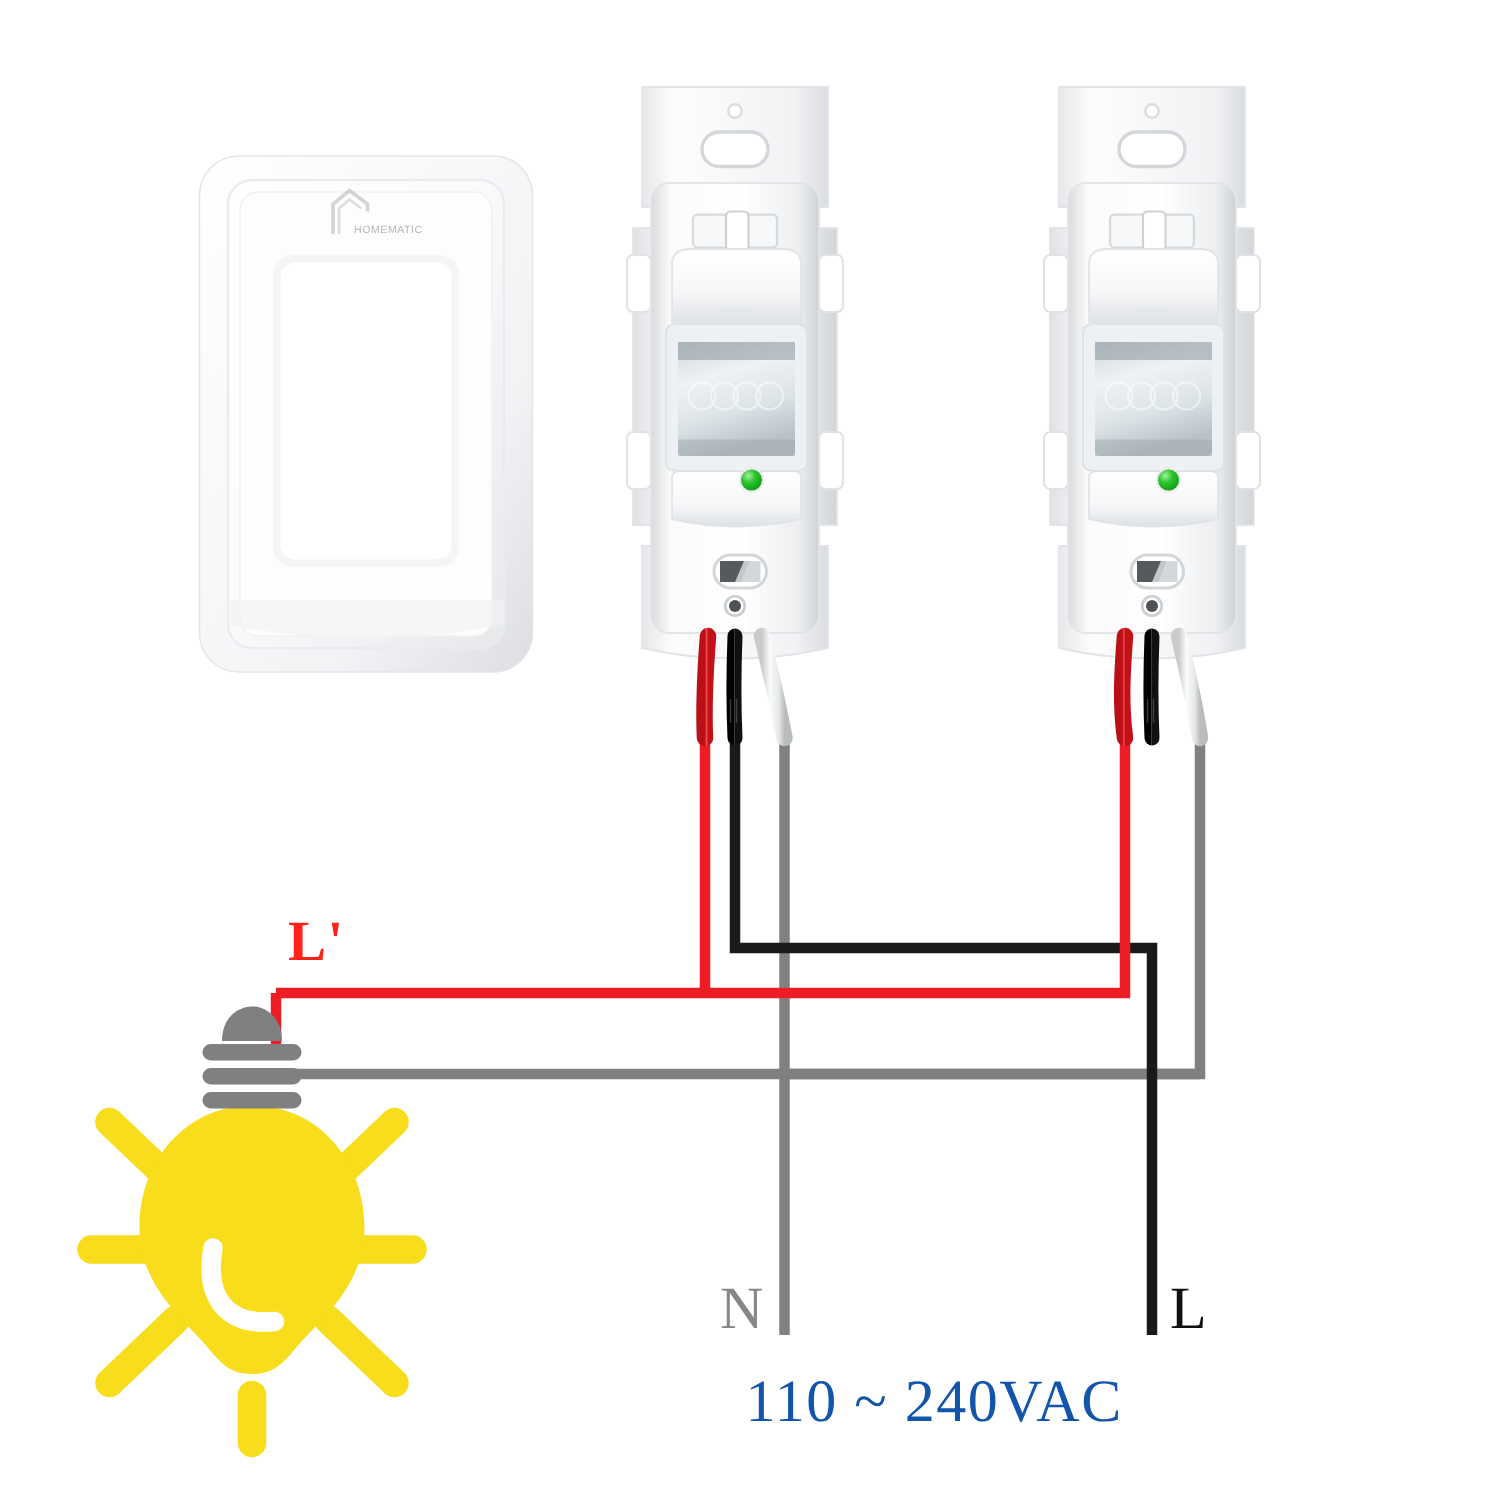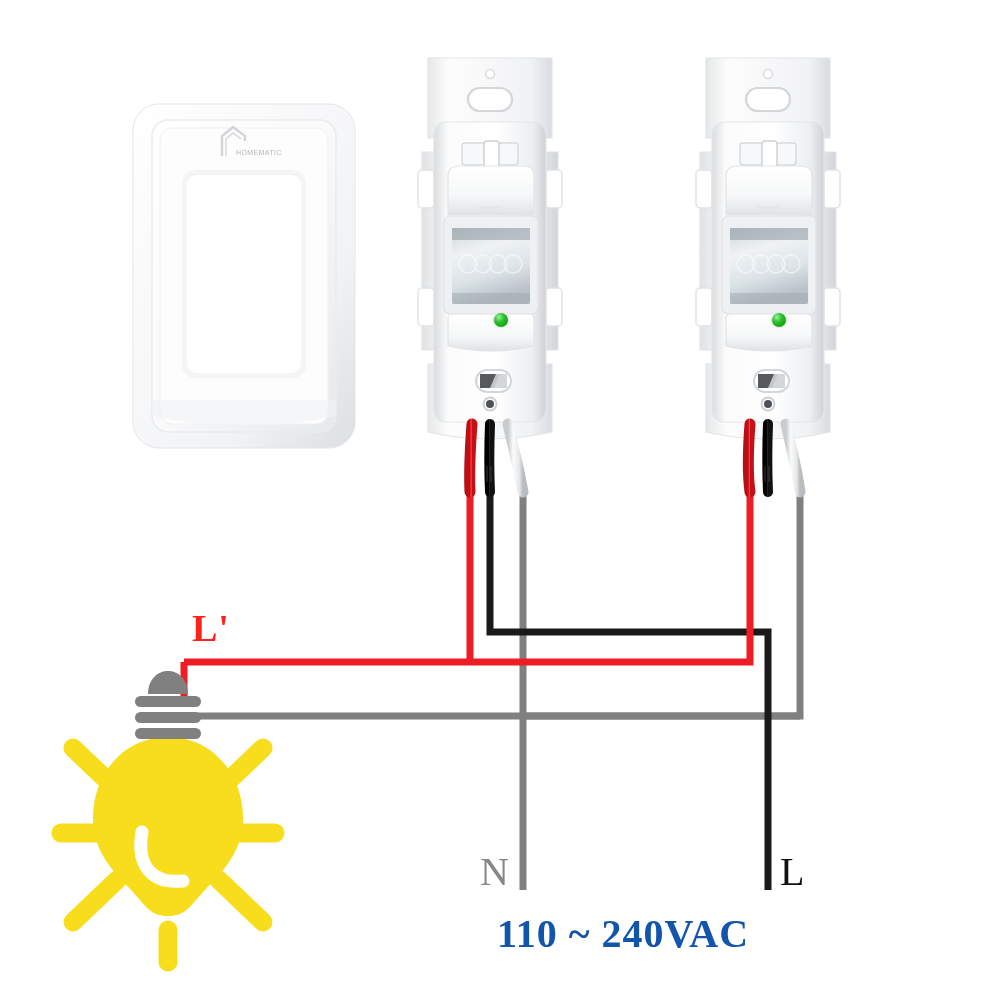--- a/index.html
+++ b/index.html
@@ -45,21 +45,21 @@
   #label-l {
     left: 780px;
     top: 848px;
     font-size: 40px;
     color: #111111;
   }
   #label-voltage {
     left: 497px;
     top: 910px;
     font-size: 40px;
-    font-weight: bold;
+    font-weight: normal;
     color: #1255ab;
     letter-spacing: 1px;
   }
 </style>
 </head>
 <body>
 
 <div id="stage">
 
   <svg width="1000" height="1000" viewBox="0 0 1000 1000">

